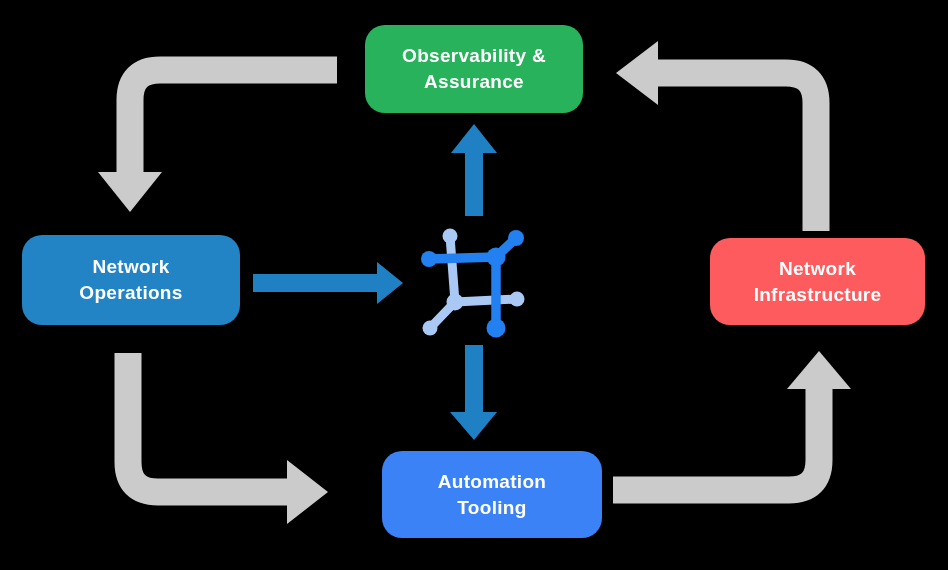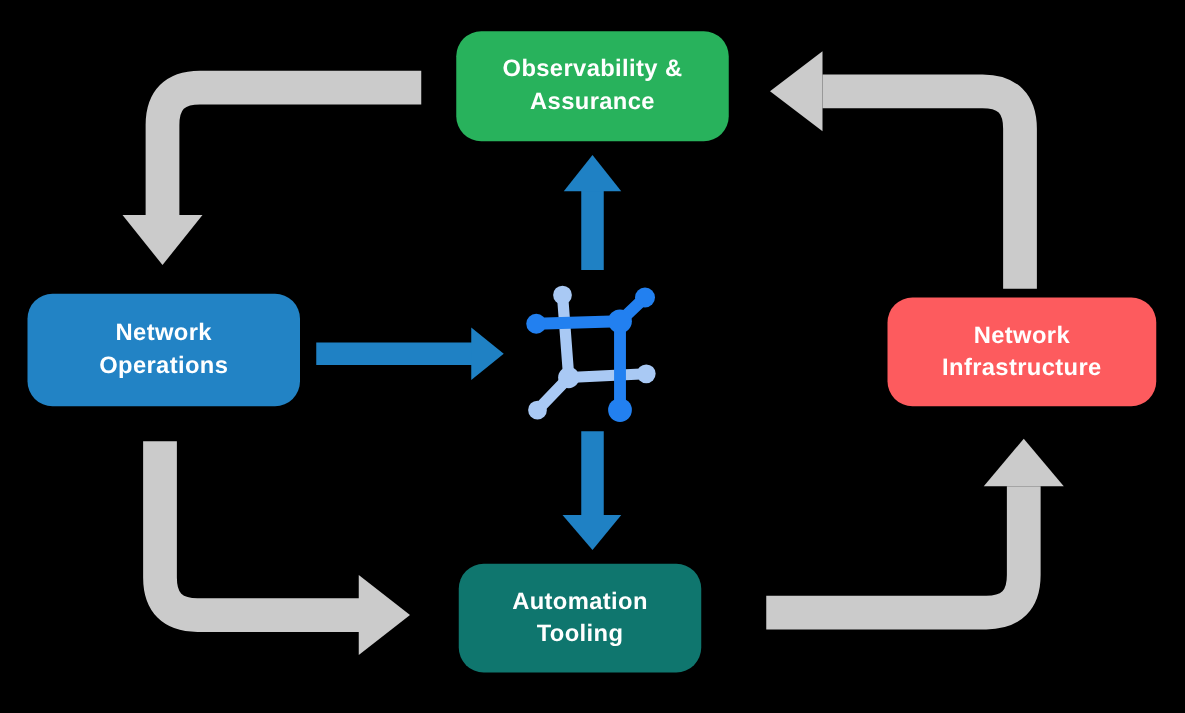--- a/index.html
+++ b/index.html
@@ -28,21 +28,21 @@
     color: #ffffff;
     font-size: 19px;
     font-weight: 600;
     line-height: 26px;
     letter-spacing: 0.3px;
     white-space: pre-line;
   }
   .box-observability { left: 365px; top: 25px;  width: 218px; height: 88px; background: #28b25c; }
   .box-operations    { left: 22px;  top: 235px; width: 218px; height: 90px; background: #2283c5; }
   .box-infrastructure{ left: 710px; top: 238px; width: 215px; height: 87px; background: #fd5b5e; }
-  .box-automation    { left: 367px; top: 451px; width: 194px; height: 87px; background: #0f766e; }
+  .box-automation    { left: 382px; top: 451px; width: 220px; height: 87px; background: #3b82f6; }
 </style>
 </head>
 <body>
 
 <div class="canvas">
 
   <svg class="arrow-layer" viewBox="0 0 948 570">
 
     <g>
       <path d="M337 70 L160 70 Q130 70 130 100 L130 174" fill="none" stroke-width="27" stroke="#cbcbcb"></path>

